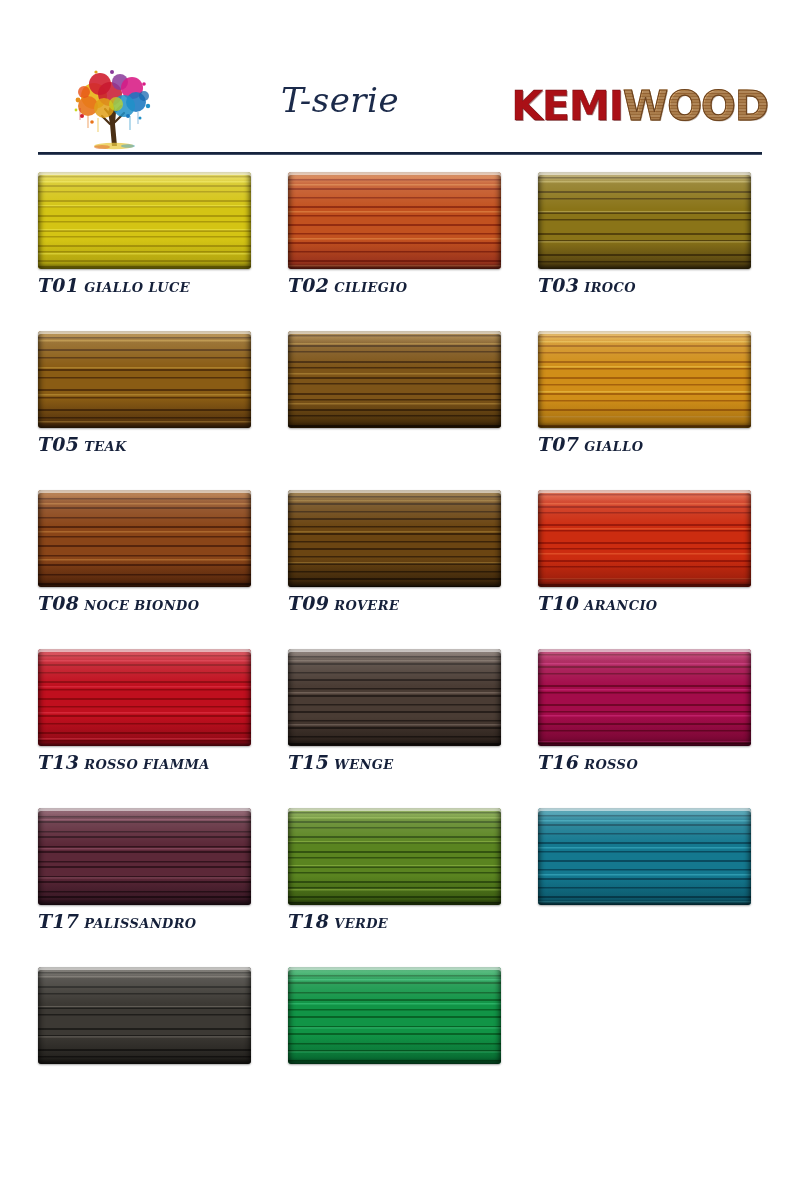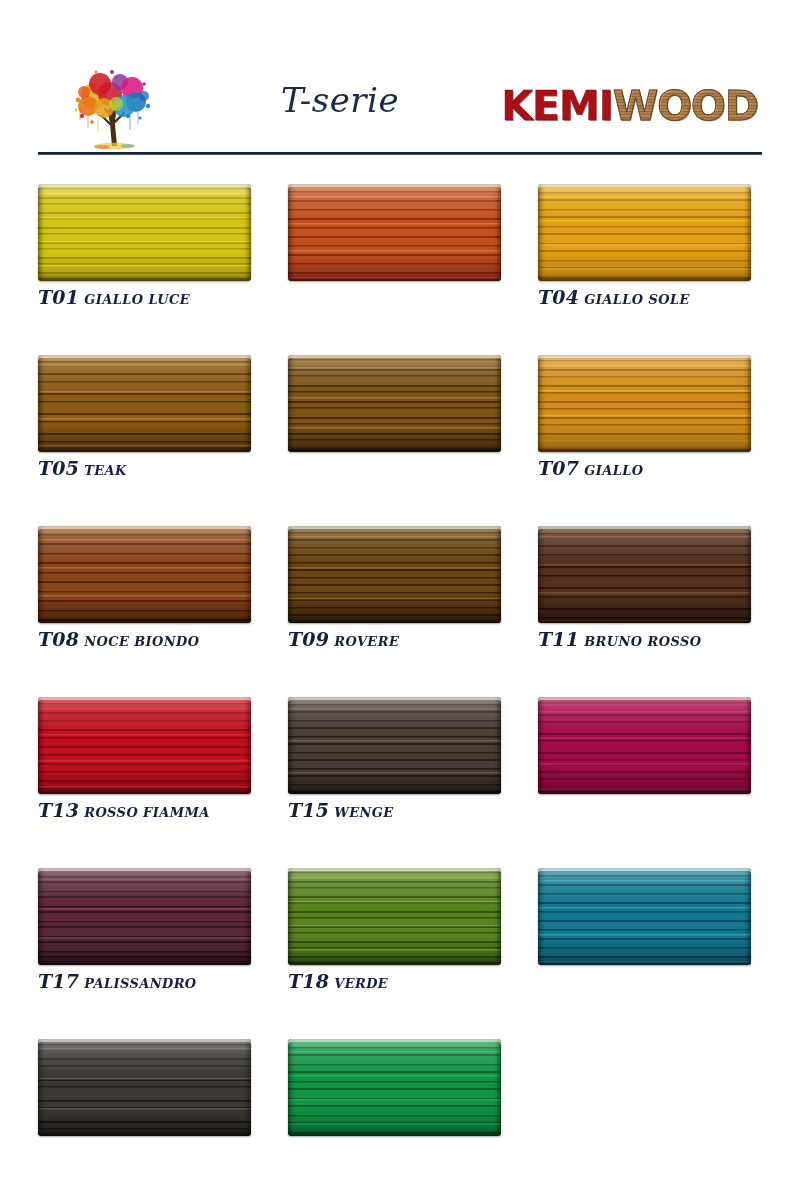--- a/index.html
+++ b/index.html
@@ -34,21 +34,21 @@
     font-family: "DejaVu Serif", serif;
     font-style: italic;
     font-size: 34px;
     font-weight: 500;
     color: #1b2a4a;
     letter-spacing: 0.5px;
     white-space: nowrap;
   }
   #brand-logo {
     position: absolute;
-    right: 42px; top: 86px;
+    right: 32px; top: 86px;
     font-family: "DejaVu Sans", sans-serif;
     font-weight: 700;
     font-size: 41px;
     letter-spacing: -1px;
     line-height: 1;
     white-space: nowrap;
   }
   #brand-kemi {
     color: #aa1016;
     -webkit-text-stroke: 0.4px #6e0a0e;
@@ -77,21 +77,21 @@
   
   #swatch-grid {
     position: absolute;
     left: 38px; top: 172px;
     width: 724px;
     display: grid;
     grid-template-columns: repeat(3, 213px);
     column-gap: 37px;
     row-gap: 36px;
   }
-  .swatch-cell { width: 233px; margin-top: 12px; }
+  .swatch-cell { width: 233px; }
 
   .swatch-chip {
     position: relative;
     width: 213px; height: 97px;
     border-radius: 3px;
     overflow: hidden;
     box-shadow: 0 1px 2px rgba(0,0,0,.35);
   }
   
   .chip-base { position: absolute; inset: 0; }
@@ -211,30 +211,31 @@
       <div class="swatch-label"><span class="swatch-code">T01</span><span class="swatch-name">GIALLO LUCE</span></div>
     </div>
     <div class="swatch-cell">
       <div class="swatch-chip">
         <div class="chip-base" style="background: linear-gradient(rgb(224, 138, 79) 0%, rgb(194, 81, 31) 12%, rgb(194, 81, 31) 70%, rgb(142, 42, 28) 100%);"></div>
         <div class="chip-grain" style="background: repeating-linear-gradient(rgba(0, 0, 0, 0) 0px, rgba(0, 0, 0, 0) 7px, rgb(142, 42, 28) 7px, rgb(142, 42, 28) 8px, rgba(0, 0, 0, 0) 9px, rgba(0, 0, 0, 0) 16px, rgb(142, 42, 28) 16px, rgb(142, 42, 28) 18px);"></div>
         <div class="chip-grain2" style="background: repeating-linear-gradient(rgba(255, 255, 255, 0) 0px, rgba(255, 255, 255, 0) 12px, rgb(224, 138, 79) 12px, rgb(224, 138, 79) 13px, rgba(255, 255, 255, 0) 14px, rgba(255, 255, 255, 0) 27px);"></div>
         <div class="chip-gloss"></div>
         <div class="chip-bevel"></div>
       </div>
-    </div>
-    <div class="swatch-cell">
-      <div class="swatch-chip">
-        <div class="chip-base" style="background: linear-gradient(rgb(245, 201, 85) 0%, rgb(224, 161, 18) 12%, rgb(224, 161, 18) 70%, rgb(176, 124, 12) 100%);"></div>
-        <div class="chip-grain" style="background: repeating-linear-gradient(rgba(0, 0, 0, 0) 0px, rgba(0, 0, 0, 0) 8px, rgb(176, 124, 12) 8px, rgb(176, 124, 12) 9px, rgba(0, 0, 0, 0) 10px, rgba(0, 0, 0, 0) 15px, rgb(176, 124, 12) 15px, rgb(176, 124, 12) 17px);"></div>
-        <div class="chip-grain2" style="background: repeating-linear-gradient(rgba(255, 255, 255, 0) 0px, rgba(255, 255, 255, 0) 12px, rgb(245, 201, 85) 12px, rgb(245, 201, 85) 13px, rgba(255, 255, 255, 0) 14px, rgba(255, 255, 255, 0) 24px);"></div>
-        <div class="chip-gloss"></div>
-        <div class="chip-bevel"></div>
-      </div>
-      <div class="swatch-label"><span class="swatch-code">T04</span><span class="swatch-name">GIALLO SOLE</span></div>
+      <div class="swatch-label"><span class="swatch-code">T02</span><span class="swatch-name">CILIEGIO</span></div>
+    </div>
+    <div class="swatch-cell">
+      <div class="swatch-chip">
+        <div class="chip-base" style="background: linear-gradient(rgb(200, 184, 120) 0%, rgb(138, 116, 24) 12%, rgb(138, 116, 24) 70%, rgb(76, 58, 16) 100%);"></div>
+        <div class="chip-grain" style="background: repeating-linear-gradient(rgba(0, 0, 0, 0) 0px, rgba(0, 0, 0, 0) 5px, rgb(76, 58, 16) 5px, rgb(76, 58, 16) 6px, rgba(0, 0, 0, 0) 7px, rgba(0, 0, 0, 0) 19px, rgb(76, 58, 16) 19px, rgb(76, 58, 16) 21px);"></div>
+        <div class="chip-grain2" style="background: repeating-linear-gradient(rgba(255, 255, 255, 0) 0px, rgba(255, 255, 255, 0) 9px, rgb(200, 184, 120) 9px, rgb(200, 184, 120) 10px, rgba(255, 255, 255, 0) 11px, rgba(255, 255, 255, 0) 30px);"></div>
+        <div class="chip-gloss"></div>
+        <div class="chip-bevel"></div>
+      </div>
+      <div class="swatch-label"><span class="swatch-code">T03</span><span class="swatch-name">IROCO</span></div>
     </div>
     <div class="swatch-cell">
       <div class="swatch-chip">
         <div class="chip-base" style="background: linear-gradient(rgb(192, 144, 64) 0%, rgb(138, 92, 20) 12%, rgb(138, 92, 20) 70%, rgb(74, 43, 12) 100%);"></div>
         <div class="chip-grain" style="background: repeating-linear-gradient(rgba(0, 0, 0, 0) 0px, rgba(0, 0, 0, 0) 6px, rgb(74, 43, 12) 6px, rgb(74, 43, 12) 7px, rgba(0, 0, 0, 0) 8px, rgba(0, 0, 0, 0) 18px, rgb(74, 43, 12) 18px, rgb(74, 43, 12) 20px);"></div>
         <div class="chip-grain2" style="background: repeating-linear-gradient(rgba(255, 255, 255, 0) 0px, rgba(255, 255, 255, 0) 9px, rgb(192, 144, 64) 9px, rgb(192, 144, 64) 10px, rgba(255, 255, 255, 0) 11px, rgba(255, 255, 255, 0) 27px);"></div>
         <div class="chip-gloss"></div>
         <div class="chip-bevel"></div>
       </div>
       <div class="swatch-label"><span class="swatch-code">T05</span><span class="swatch-name">TEAK</span></div>
@@ -273,27 +274,27 @@
         <div class="chip-base" style="background: linear-gradient(rgb(160, 122, 56) 0%, rgb(107, 69, 18) 12%, rgb(107, 69, 18) 70%, rgb(51, 32, 10) 100%);"></div>
         <div class="chip-grain" style="background: repeating-linear-gradient(rgba(0, 0, 0, 0) 0px, rgba(0, 0, 0, 0) 6px, rgb(51, 32, 10) 6px, rgb(51, 32, 10) 7px, rgba(0, 0, 0, 0) 8px, rgba(0, 0, 0, 0) 13px, rgb(51, 32, 10) 13px, rgb(51, 32, 10) 15px);"></div>
         <div class="chip-grain2" style="background: repeating-linear-gradient(rgba(255, 255, 255, 0) 0px, rgba(255, 255, 255, 0) 10px, rgb(160, 122, 56) 10px, rgb(160, 122, 56) 11px, rgba(255, 255, 255, 0) 12px, rgba(255, 255, 255, 0) 31px);"></div>
         <div class="chip-gloss"></div>
         <div class="chip-bevel"></div>
       </div>
       <div class="swatch-label"><span class="swatch-code">T09</span><span class="swatch-name">ROVERE</span></div>
     </div>
     <div class="swatch-cell">
       <div class="swatch-chip">
-        <div class="chip-base" style="background: linear-gradient(rgb(138, 92, 60) 0%, rgb(85, 48, 28) 12%, rgb(85, 48, 28) 70%, rgb(42, 21, 12) 100%);"></div>
-        <div class="chip-grain" style="background: repeating-linear-gradient(rgba(0, 0, 0, 0) 0px, rgba(0, 0, 0, 0) 7px, rgb(42, 21, 12) 7px, rgb(42, 21, 12) 8px, rgba(0, 0, 0, 0) 9px, rgba(0, 0, 0, 0) 19px, rgb(42, 21, 12) 19px, rgb(42, 21, 12) 21px);"></div>
-        <div class="chip-grain2" style="background: repeating-linear-gradient(rgba(255, 255, 255, 0) 0px, rgba(255, 255, 255, 0) 10px, rgb(138, 92, 60) 10px, rgb(138, 92, 60) 11px, rgba(255, 255, 255, 0) 12px, rgba(255, 255, 255, 0) 28px);"></div>
-        <div class="chip-gloss"></div>
-        <div class="chip-bevel"></div>
-      </div>
-      <div class="swatch-label"><span class="swatch-code">T11</span><span class="swatch-name">BRUNO ROSSO</span></div>
+        <div class="chip-base" style="background: linear-gradient(rgb(232, 102, 60) 0%, rgb(204, 44, 16) 12%, rgb(204, 44, 16) 70%, rgb(146, 28, 12) 100%);"></div>
+        <div class="chip-grain" style="background: repeating-linear-gradient(rgba(0, 0, 0, 0) 0px, rgba(0, 0, 0, 0) 4px, rgb(146, 28, 12) 4px, rgb(146, 28, 12) 5px, rgba(0, 0, 0, 0) 6px, rgba(0, 0, 0, 0) 16px, rgb(146, 28, 12) 16px, rgb(146, 28, 12) 18px);"></div>
+        <div class="chip-grain2" style="background: repeating-linear-gradient(rgba(255, 255, 255, 0) 0px, rgba(255, 255, 255, 0) 13px, rgb(232, 102, 60) 13px, rgb(232, 102, 60) 14px, rgba(255, 255, 255, 0) 15px, rgba(255, 255, 255, 0) 25px);"></div>
+        <div class="chip-gloss"></div>
+        <div class="chip-bevel"></div>
+      </div>
+      <div class="swatch-label"><span class="swatch-code">T10</span><span class="swatch-name">ARANCIO</span></div>
     </div>
     <div class="swatch-cell">
       <div class="swatch-chip">
         <div class="chip-base" style="background: linear-gradient(rgb(224, 64, 76) 0%, rgb(192, 15, 30) 12%, rgb(192, 15, 30) 70%, rgb(138, 10, 22) 100%);"></div>
         <div class="chip-grain" style="background: repeating-linear-gradient(rgba(0, 0, 0, 0) 0px, rgba(0, 0, 0, 0) 6px, rgb(138, 10, 22) 6px, rgb(138, 10, 22) 7px, rgba(0, 0, 0, 0) 8px, rgba(0, 0, 0, 0) 15px, rgb(138, 10, 22) 15px, rgb(138, 10, 22) 17px);"></div>
         <div class="chip-grain2" style="background: repeating-linear-gradient(rgba(255, 255, 255, 0) 0px, rgba(255, 255, 255, 0) 11px, rgb(224, 64, 76) 11px, rgb(224, 64, 76) 12px, rgba(255, 255, 255, 0) 13px, rgba(255, 255, 255, 0) 26px);"></div>
         <div class="chip-gloss"></div>
         <div class="chip-bevel"></div>
       </div>
       <div class="swatch-label"><span class="swatch-code">T13</span><span class="swatch-name">ROSSO FIAMMA</span></div>
@@ -309,20 +310,21 @@
       <div class="swatch-label"><span class="swatch-code">T15</span><span class="swatch-name">WENGE</span></div>
     </div>
     <div class="swatch-cell">
       <div class="swatch-chip">
         <div class="chip-base" style="background: linear-gradient(rgb(200, 54, 110) 0%, rgb(163, 12, 74) 12%, rgb(163, 12, 74) 70%, rgb(112, 6, 47) 100%);"></div>
         <div class="chip-grain" style="background: repeating-linear-gradient(rgba(0, 0, 0, 0) 0px, rgba(0, 0, 0, 0) 5px, rgb(112, 6, 47) 5px, rgb(112, 6, 47) 6px, rgba(0, 0, 0, 0) 7px, rgba(0, 0, 0, 0) 17px, rgb(112, 6, 47) 17px, rgb(112, 6, 47) 19px);"></div>
         <div class="chip-grain2" style="background: repeating-linear-gradient(rgba(255, 255, 255, 0) 0px, rgba(255, 255, 255, 0) 14px, rgb(200, 54, 110) 14px, rgb(200, 54, 110) 15px, rgba(255, 255, 255, 0) 16px, rgba(255, 255, 255, 0) 26px);"></div>
         <div class="chip-gloss"></div>
         <div class="chip-bevel"></div>
       </div>
+      <div class="swatch-label"><span class="swatch-code">T16</span><span class="swatch-name">ROSSO</span></div>
     </div>
     <div class="swatch-cell">
       <div class="swatch-chip">
         <div class="chip-base" style="background: linear-gradient(rgb(140, 84, 100) 0%, rgb(92, 40, 56) 12%, rgb(92, 40, 56) 70%, rgb(48, 20, 32) 100%);"></div>
         <div class="chip-grain" style="background: repeating-linear-gradient(rgba(0, 0, 0, 0) 0px, rgba(0, 0, 0, 0) 8px, rgb(48, 20, 32) 8px, rgb(48, 20, 32) 9px, rgba(0, 0, 0, 0) 10px, rgba(0, 0, 0, 0) 13px, rgb(48, 20, 32) 13px, rgb(48, 20, 32) 15px);"></div>
         <div class="chip-grain2" style="background: repeating-linear-gradient(rgba(255, 255, 255, 0) 0px, rgba(255, 255, 255, 0) 11px, rgb(140, 84, 100) 11px, rgb(140, 84, 100) 12px, rgba(255, 255, 255, 0) 13px, rgba(255, 255, 255, 0) 29px);"></div>
         <div class="chip-gloss"></div>
         <div class="chip-bevel"></div>
       </div>
       <div class="swatch-label"><span class="swatch-code">T17</span><span class="swatch-name">PALISSANDRO</span></div>

